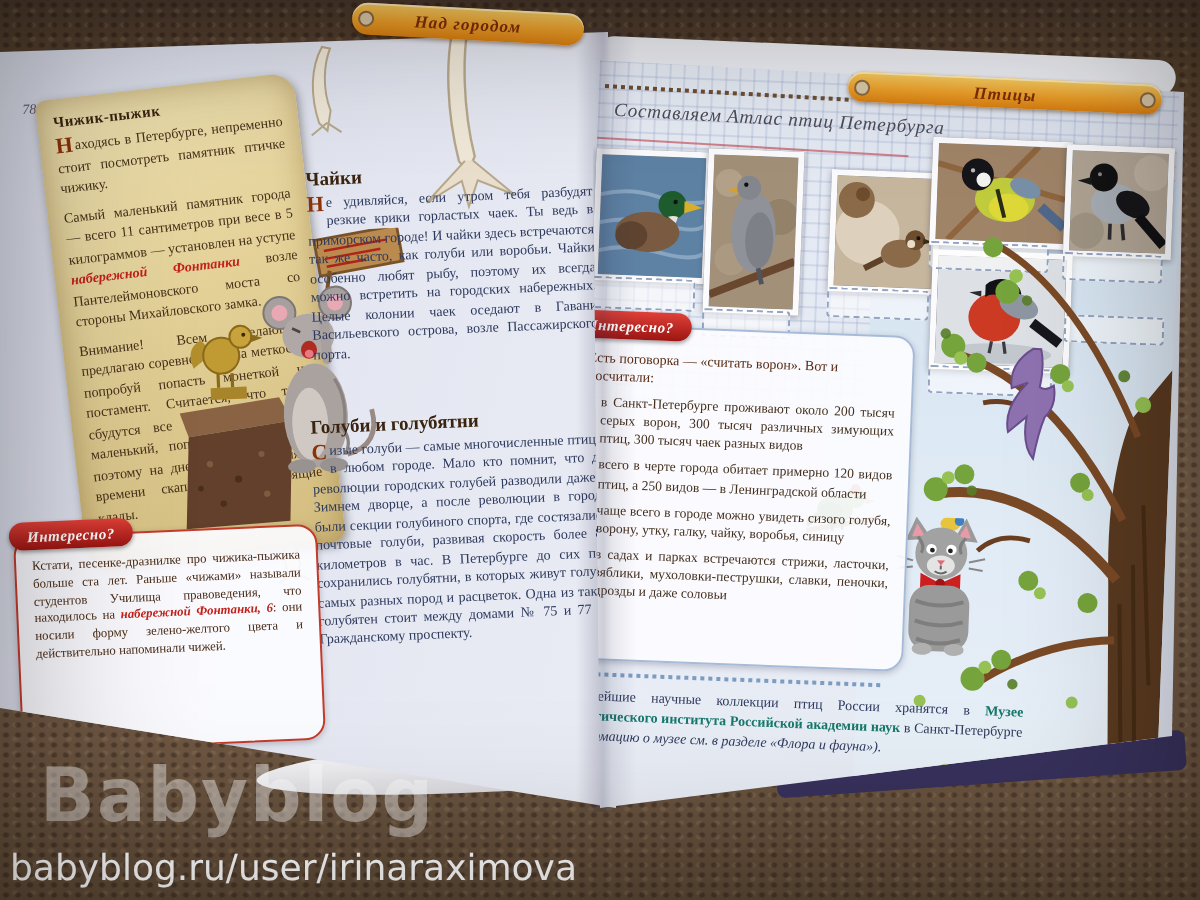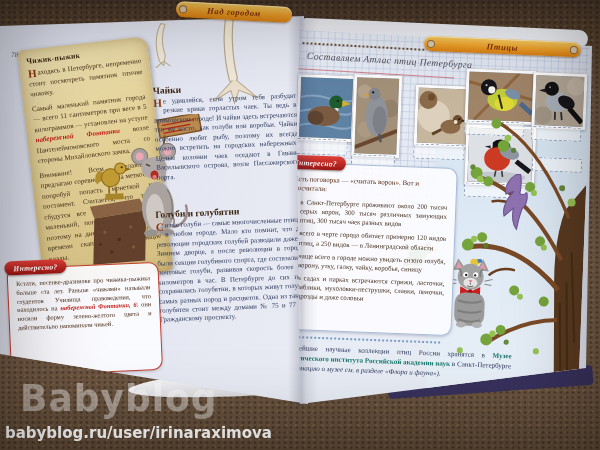--- a/index.html
+++ b/index.html
@@ -66,22 +66,22 @@
   .rfact ul{margin:0;padding:0;list-style:none;}
   .rfact li{position:relative;margin:0 0 4px 0;padding-left:7px;font-size:6.8px;line-height:1.35;color:#44301e;text-align:justify;}
   .rfact li::before{content:"●";position:absolute;left:0;top:0;font-size:4.5px;color:#30241a;}
   .dotsep{border-top:2px dotted #7c9cc2;}
   .museum{font-size:7px;line-height:1.4;color:#2e3a5e;text-align:justify;}
   .hl-teal{color:#16776b;font-weight:bold;}
   .it{font-style:italic;}
   
   .wm-logo{left:20px;top:378px;z-index:10;font-family:"DejaVu Sans",sans-serif;font-weight:800;
     font-size:36px;letter-spacing:1px;color:rgba(255,255,255,.42);transform:scaleY(1.04);}
-  .wm-url{left:5px;top:424px;z-index:10;font-family:"DejaVu Sans",sans-serif;font-weight:bold;
-    font-size:15px;color:#ffffff;}
+  .wm-url{left:5px;top:424px;z-index:10;font-family:"DejaVu Sans",sans-serif;font-weight:normal;
+    font-size:18px;color:#ffffff;}
 </style>
 </head>
 <body>
 
 <div id="stage">
   <div class="abs carpet-tex"></div>
 
   <div class="abs stack-top-right"></div>
   <div class="abs pages-bottom"></div>
   <div class="abs cover-bottom"></div>

